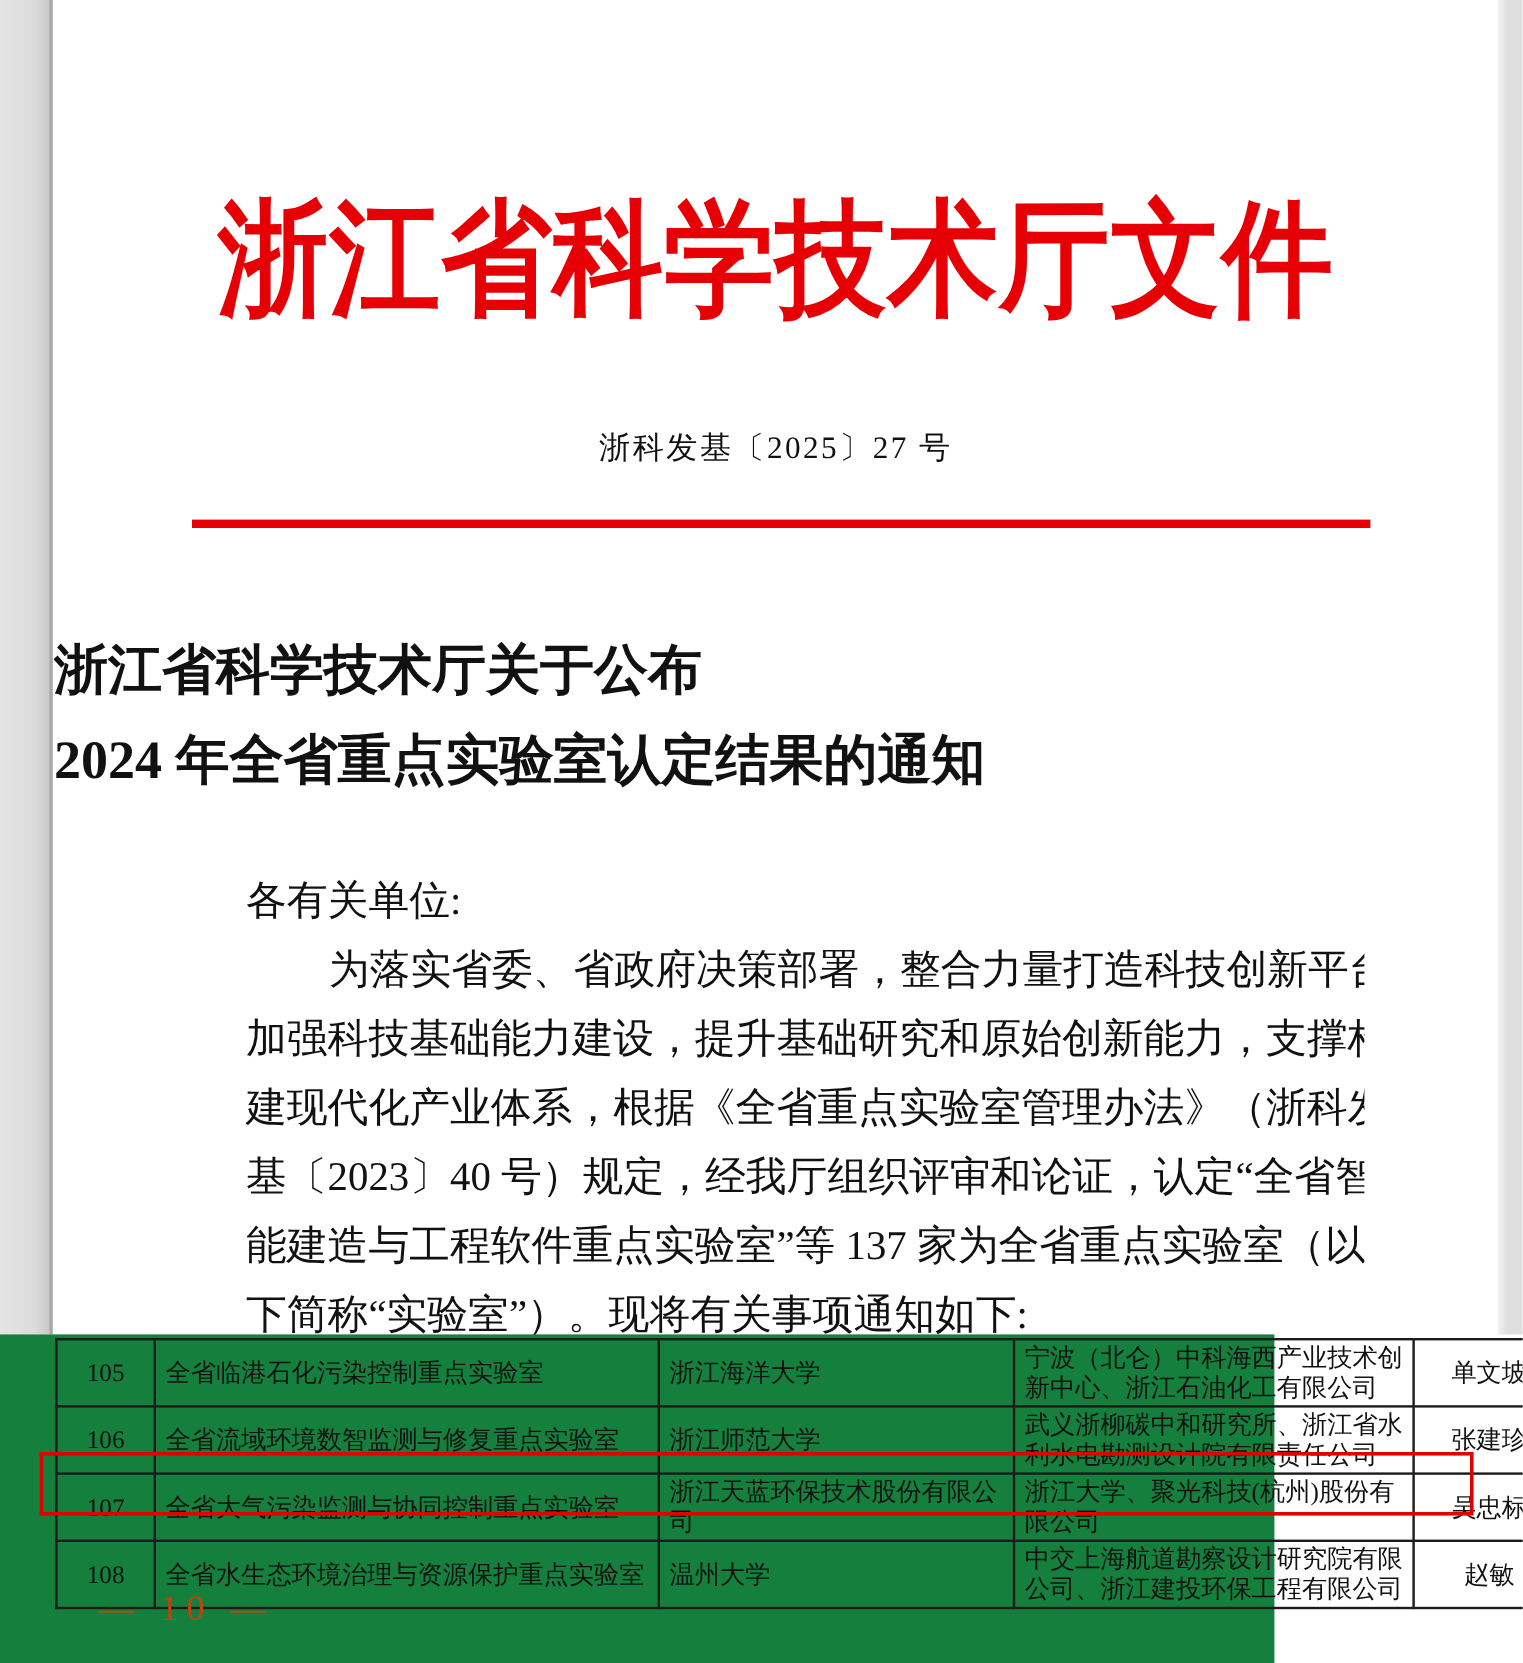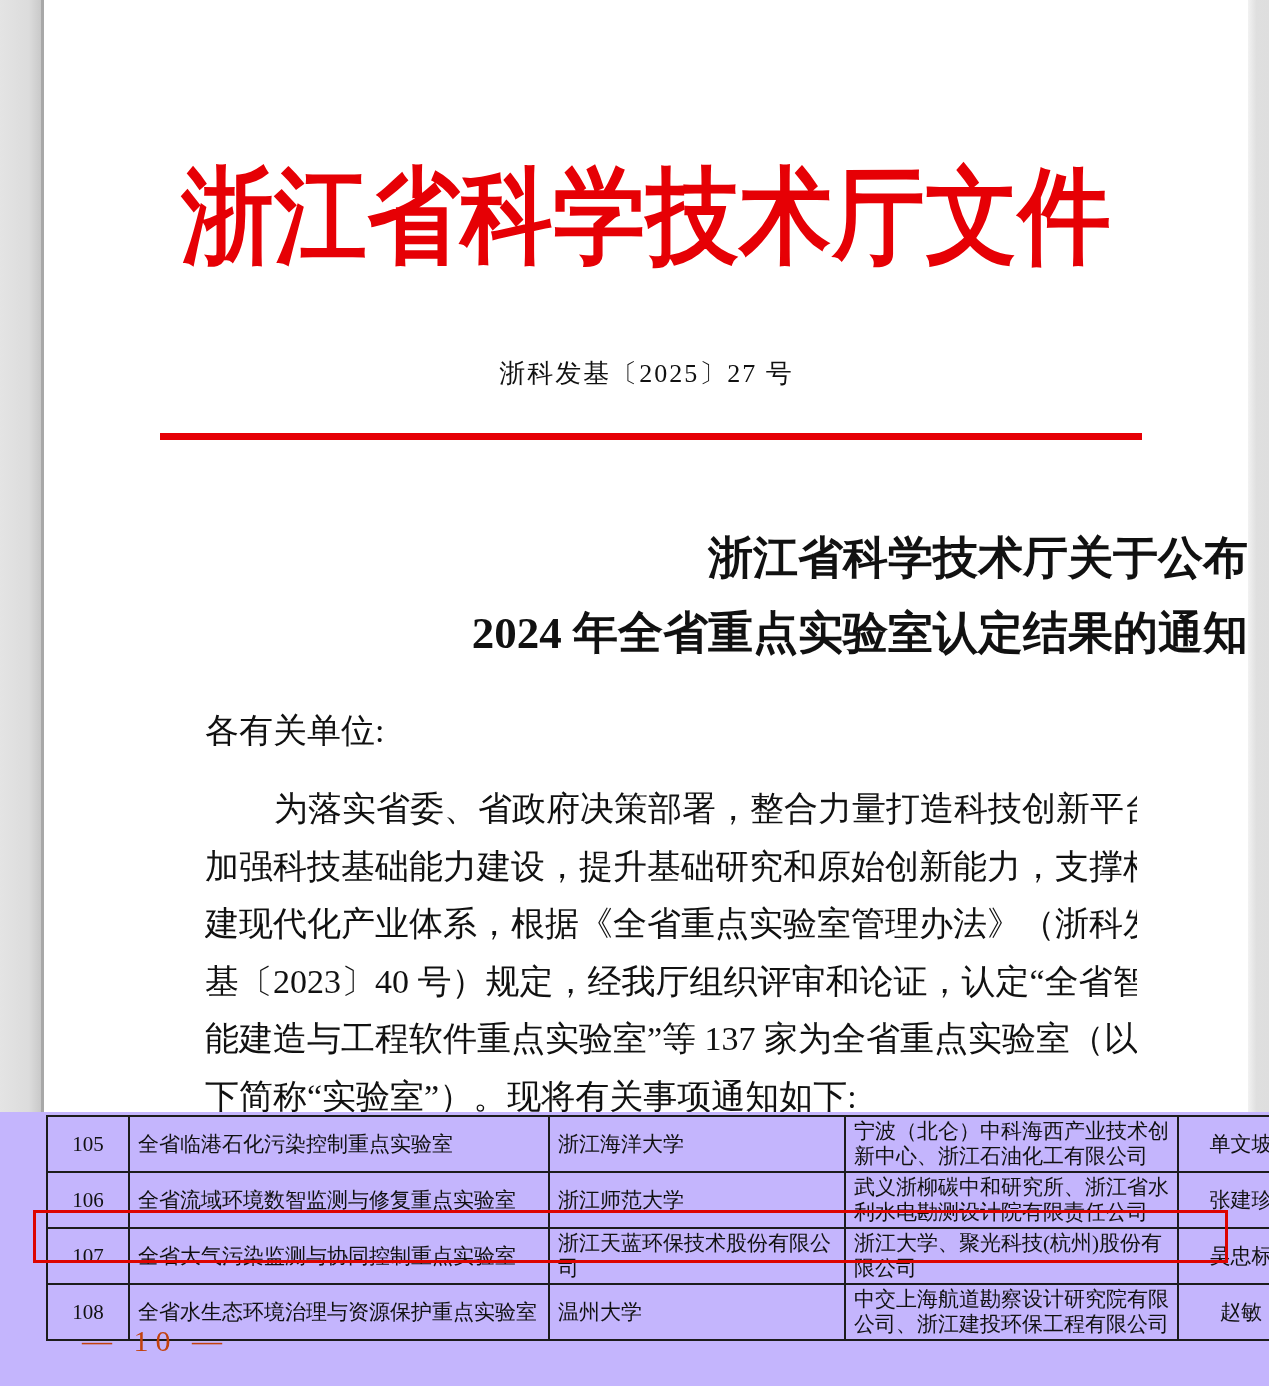--- a/index.html
+++ b/index.html
@@ -25,41 +25,41 @@
   }
   .doc-number{
     position:absolute;left:45px;top:356px;width:1203px;text-align:center;
     font-size:26px;color:#111;letter-spacing:2px;
   }
   .red-rule{
     position:absolute;left:160px;top:433px;width:982px;height:7px;background:#e60005;
   }
   
   .notice-title{
-    position:absolute;left:45px;width:1203px;text-align:right;
+    position:absolute;left:45px;width:1203px;text-align:left;
     font-size:45px;font-weight:bold;color:#111;white-space:nowrap;
   }
   .notice-title.l1{top:528px;}
   .notice-title.l2{top:603px;}
   
   .salutation{
-    position:absolute;left:205px;top:708px;font-size:34px;color:#111;
+    position:absolute;left:205px;top:728px;font-size:34px;color:#111;
   }
   .paragraph{
     position:absolute;left:205px;top:780px;width:932px;font-size:34px;color:#111;
   }
   .paragraph .pline{
     height:57.5px;line-height:57.5px;white-space:nowrap;
     text-align:justify;text-align-last:justify;overflow:hidden;
   }
   .paragraph .pline.indent{padding-left:69px;}
   .paragraph .pline.last{text-align:right;text-align-last:left;}
   
   .table-wrap{
-    position:absolute;left:0;top:1112px;width:1269px;height:274px;background:#c4b5fd;
+    position:absolute;left:0;top:1112px;width:1062px;height:274px;background:#15803d;
   }
   table.lab-table{
     position:absolute;left:46px;top:3px;width:1167px;
     border-collapse:collapse;table-layout:fixed;
     font-family:"Liberation Serif","DejaVu Serif",serif;
   }
   table.lab-table td{
     border:2px solid #1c1c1c;font-size:21px;line-height:25px;
     padding:2px 8px;vertical-align:middle;color:#111;
   }

